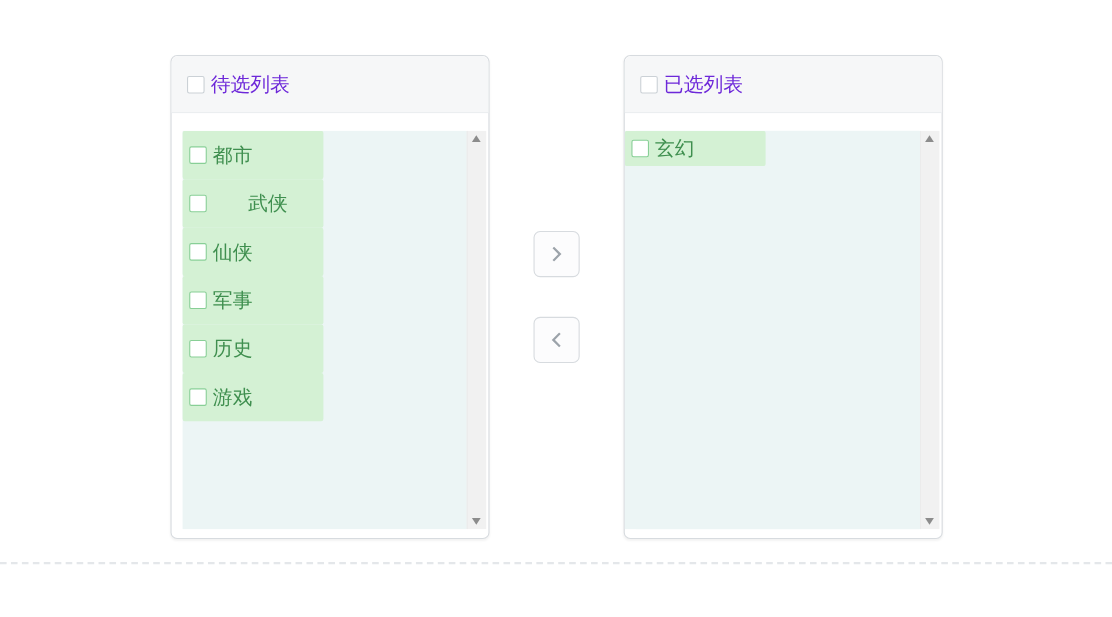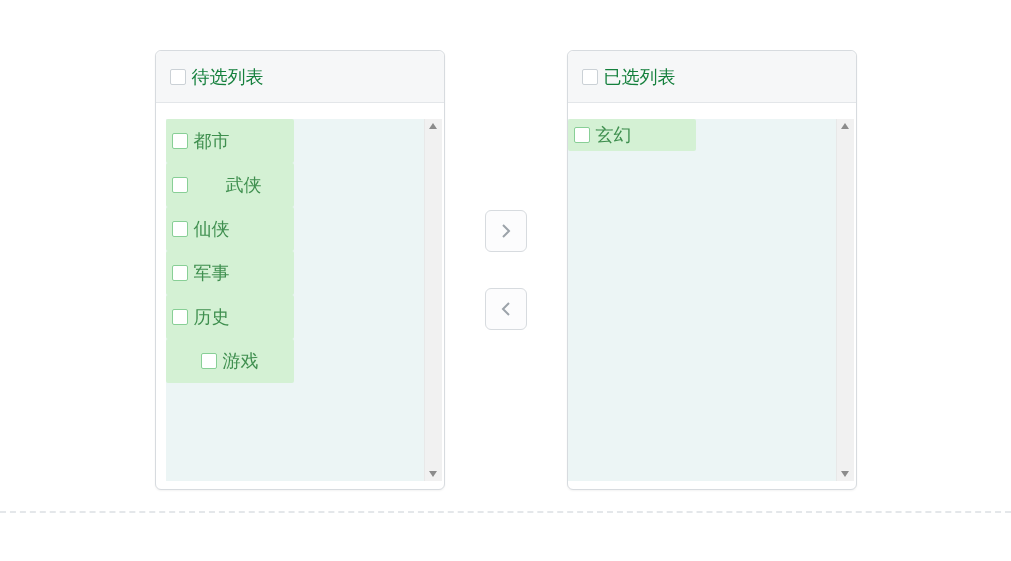--- a/index.html
+++ b/index.html
@@ -30,21 +30,21 @@
     flex-direction: column;
   }
   .panel-header {
     height: 52px;
     background: #F6F7F8;
     border-bottom: 1px solid #E3E6E9;
     border-radius: 6px 6px 0 0;
     display: flex;
     align-items: center;
     padding-left: 14px;
-    color: #15803d;
+    color: #6d28d9;
   }
   .chk {
     width: 16px;
     height: 16px;
     border: 1px solid #CBD1D6;
     border-radius: 2px;
     background: #fff;
     margin-right: 6px;
     flex-shrink: 0;
   }
@@ -150,21 +150,21 @@
             <span>仙侠</span>
           </div>
           <div class="item" style="height: 44px;">
             <span class="chk green"></span>
             <span>军事</span>
           </div>
           <div class="item" style="height: 44px;">
             <span class="chk green"></span>
             <span>历史</span>
           </div>
-          <div class="item" style="height: 44px; justify-content: center;">
+          <div class="item" style="height: 44px;">
             <span class="chk green"></span>
             <span>游戏</span>
           </div>
         </div>
       <div class="scrollbar">
         <svg width="10" height="10">
             <polygon class="sb-arrow" points="5,2 9,8 1,8"></polygon>
           </svg>
         <svg width="10" height="10">
             <polygon class="sb-arrow" points="1,2 9,2 5,8"></polygon>

